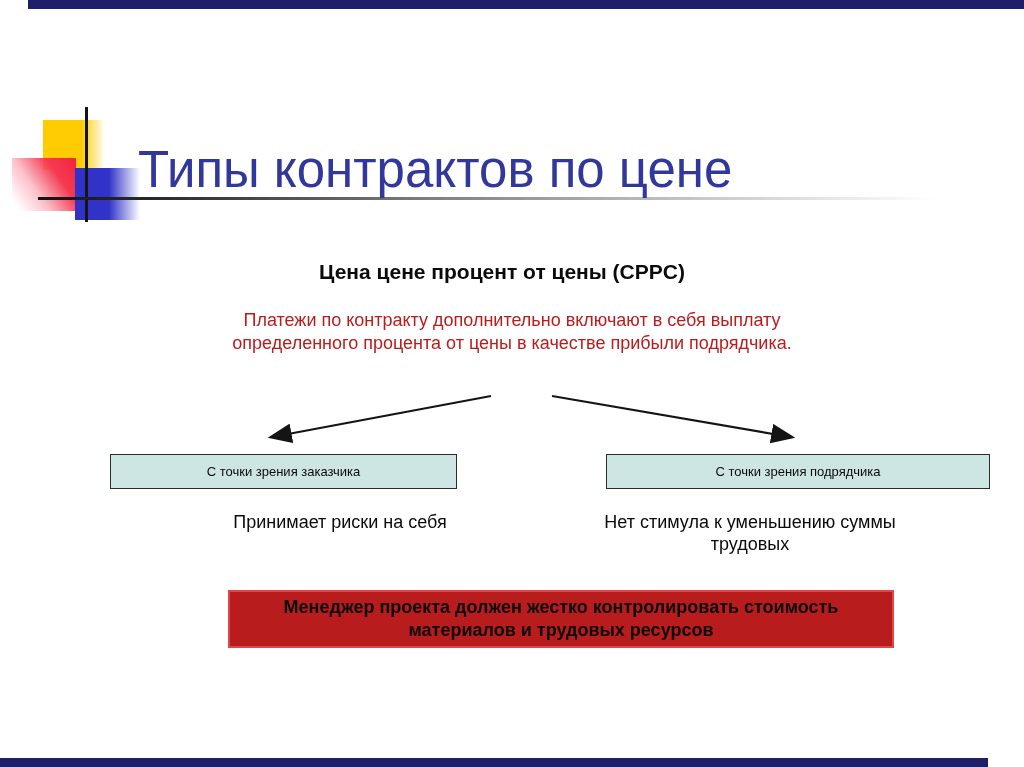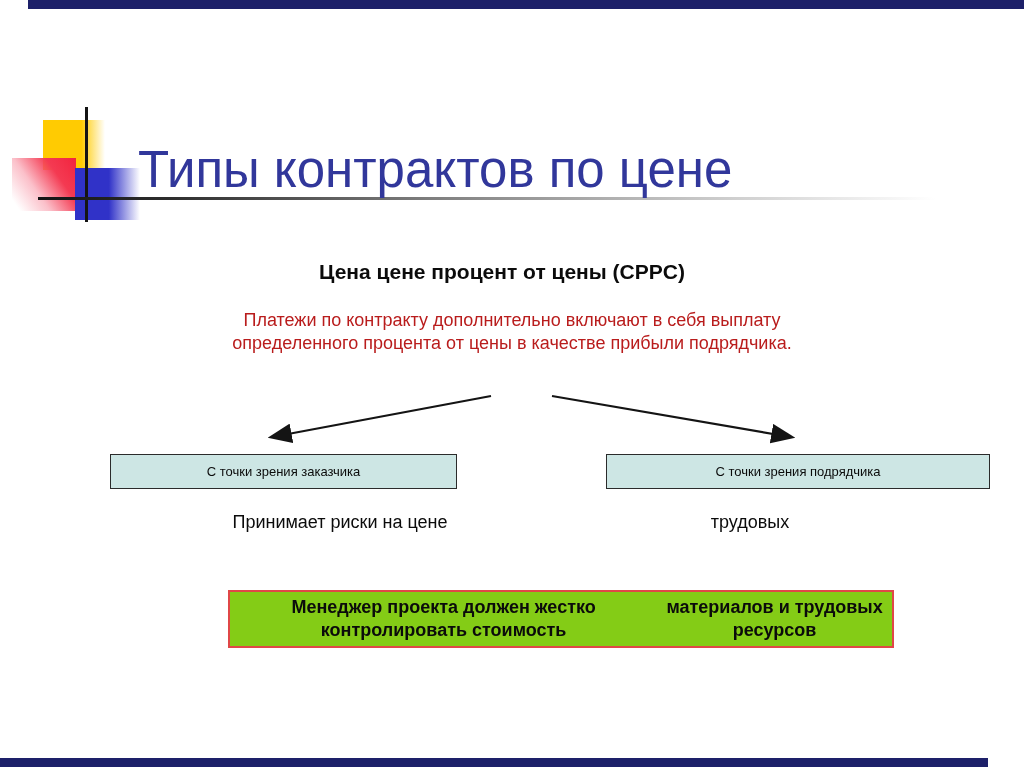--- a/index.html
+++ b/index.html
@@ -57,22 +57,22 @@
   .branch-left{left:110px;width:347px;}
   .branch-right{left:584px;width:384px;margin-left:22px;}
 
   .note{position:absolute;top:511px;text-align:center;font-size:18px;line-height:22px;color:#0b0b0b;}
   .note-left{left:140px;width:400px;}
   .note-right{left:560px;width:380px;}
 
   
   .warning{
     position:absolute;left:228px;top:590px;width:666px;height:58px;
-    background:#84cc16;border:2px solid #e04747;box-sizing:border-box;
-    display:flex;align-items:center;justify-content:center;
+    background:#b91c1c;border:2px solid #e04747;box-sizing:border-box;
+    display:flex;flex-direction:column;align-items:center;justify-content:center;
     font-size:18px;font-weight:bold;line-height:23px;color:#0b0b0b;text-align:center;
   }
 </style>
 </head>
 <body>
 
 <div class="slide">
 
   <div class="bar-top"></div>
   <div class="bar-bottom"></div>
@@ -103,23 +103,24 @@
   </svg>
 
   <div class="branch-box branch-left">
     <span>С точки зрения заказчика</span>
   </div>
   <div class="branch-box branch-right">
     <span>С точки зрения подрядчика</span>
   </div>
 
   <div class="note note-left">
-    <div>Принимает риски на цене</div>
+    <div>Принимает риски на себя</div>
   </div>
   <div class="note note-right">
+    <div>Нет стимула к уменьшению суммы</div>
     <div>трудовых</div>
   </div>
 
   <div class="warning">
     <div>Менеджер проекта должен жестко контролировать стоимость</div>
     <div>материалов и трудовых ресурсов</div>
   </div>
 
 </div>
 

